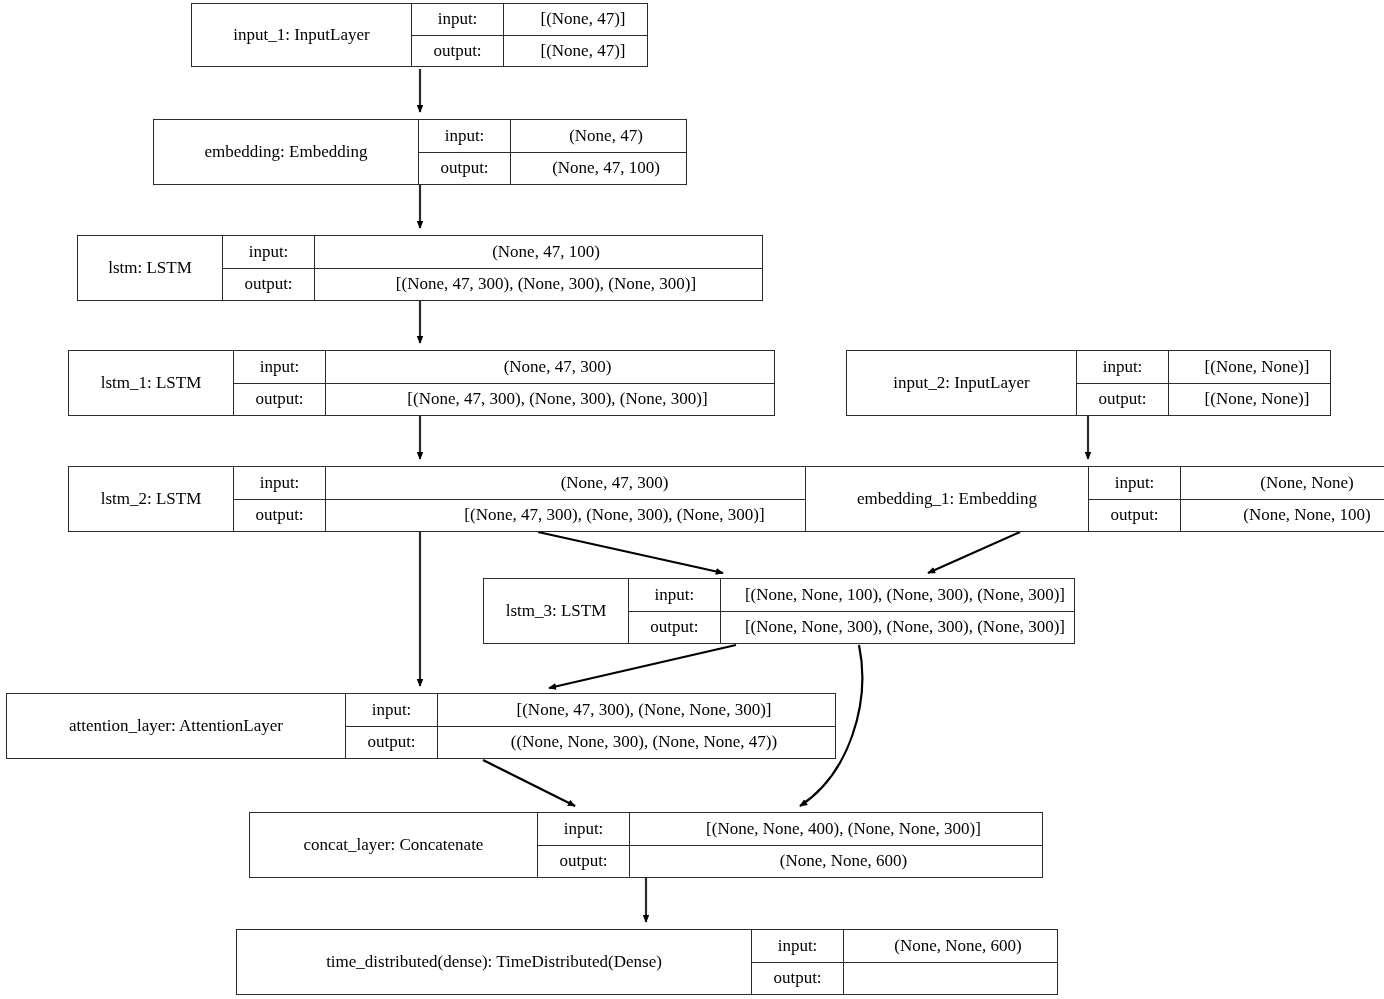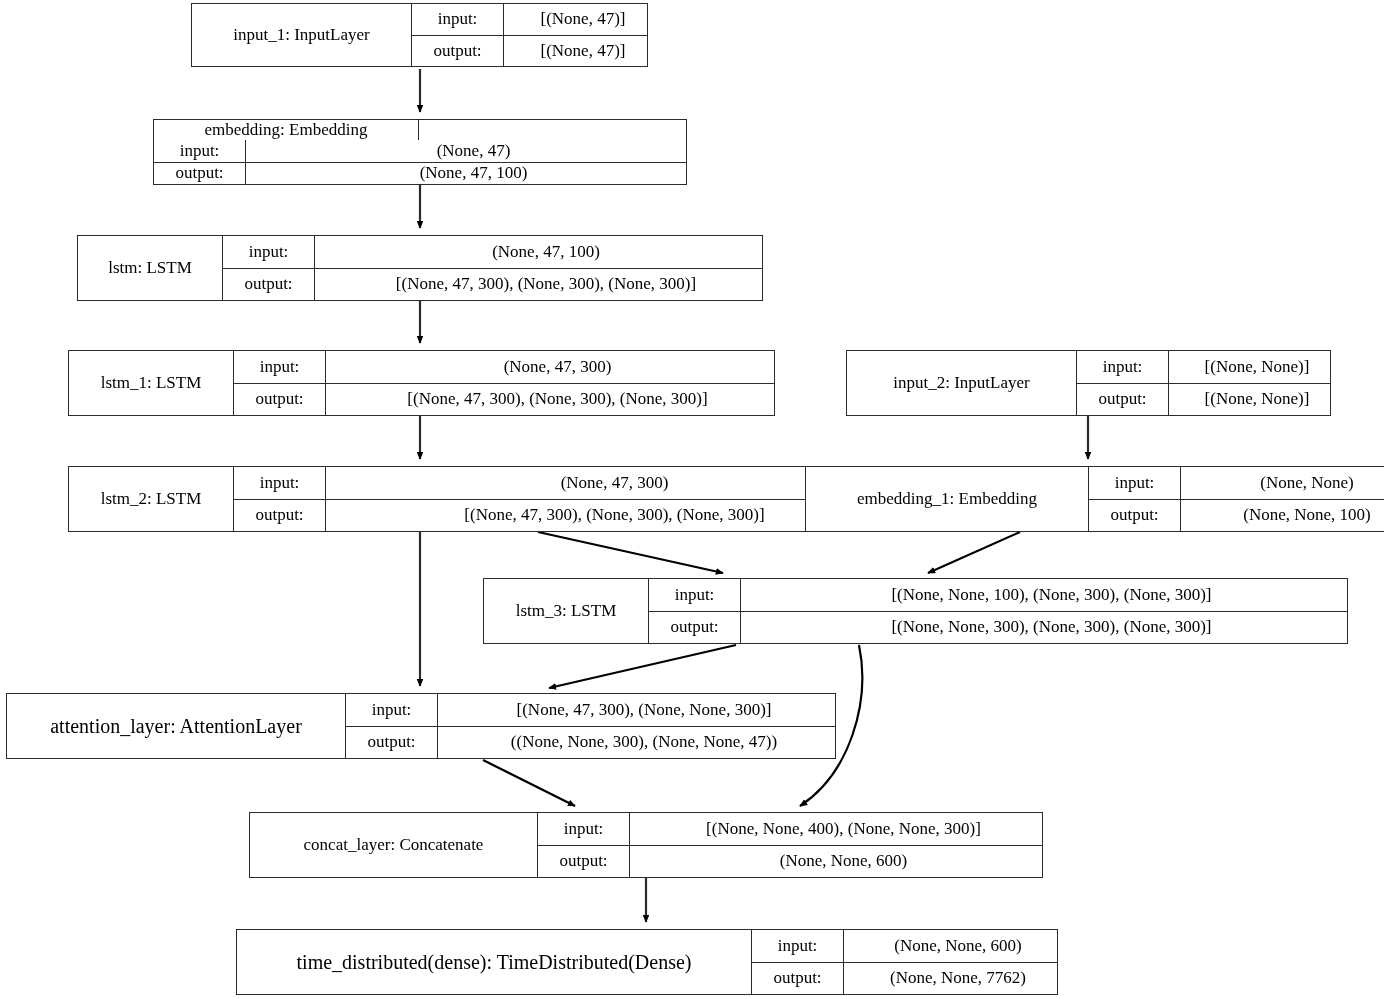--- a/index.html
+++ b/index.html
@@ -75,21 +75,21 @@
     display: flex;
     align-items: center;
     justify-content: center;
     flex: 1 1 auto;
     font-size: 17px;
     color: #000;
     white-space: nowrap;
     padding: 0 9px;
   }
   
-  .node.compact .name-cell { font-size: 20px; }
+  .node.compact .name-cell { font-size: 17px; }
 </style>
 </head>
 <body>
 
 <div id="canvas">
 
   <svg class="edges" viewBox="0 0 1384 999" xmlns="http://www.w3.org/2000/svg">
     <defs>
       <marker id="arrow" markerWidth="10" markerHeight="10" refX="7.2" refY="3.4" orient="auto" markerUnits="userSpaceOnUse">
         <path d="M0,0 L8,3.4 L0,6.8 z" fill="#000000"></path>
@@ -152,21 +152,21 @@
           <div class="io-row top" style="border-bottom-color: rgb(43, 43, 43);">
             <div class="io-label" style="width: 92px; border-right-color: rgb(43, 43, 43);">input:</div>
             <div class="io-value">[(None, 47)]</div>
           </div>
           <div class="io-row bottom">
             <div class="io-label" style="width: 92px; border-right-color: rgb(43, 43, 43);">output:</div>
             <div class="io-value">[(None, 47)]</div>
           </div>
         </div>
       </div>
-      <div class="node" style="left: 153px; top: 119px; width: 534px; height: 66px; border-color: rgb(43, 43, 43); flex-direction: column;">
+      <div class="node" style="left: 153px; top: 119px; width: 534px; height: 66px; border-color: rgb(43, 43, 43);">
         <div class="name-cell" style="width: 265px; border-right-color: rgb(43, 43, 43);">embedding: Embedding</div>
         <div class="io-block">
           <div class="io-row top" style="border-bottom-color: rgb(43, 43, 43);">
             <div class="io-label" style="width: 92px; border-right-color: rgb(43, 43, 43);">input:</div>
             <div class="io-value">(None, 47)</div>
           </div>
           <div class="io-row bottom">
             <div class="io-label" style="width: 92px; border-right-color: rgb(43, 43, 43);">output:</div>
             <div class="io-value">(None, 47, 100)</div>
           </div>
@@ -230,21 +230,21 @@
           <div class="io-row top" style="border-bottom-color: rgb(43, 43, 43);">
             <div class="io-label" style="width: 92px; border-right-color: rgb(43, 43, 43);">input:</div>
             <div class="io-value">(None, None)</div>
           </div>
           <div class="io-row bottom">
             <div class="io-label" style="width: 92px; border-right-color: rgb(43, 43, 43);">output:</div>
             <div class="io-value">(None, None, 100)</div>
           </div>
         </div>
       </div>
-      <div class="node" style="left: 483px; top: 578px; width: 865px; height: 66px; border-color: rgb(43, 43, 43);">
+      <div class="node" style="left: 483px; top: 578px; width: 592px; height: 66px; border-color: rgb(43, 43, 43);">
         <div class="name-cell" style="width: 165px; border-right-color: rgb(43, 43, 43);">lstm_3: LSTM</div>
         <div class="io-block">
           <div class="io-row top" style="border-bottom-color: rgb(43, 43, 43);">
             <div class="io-label" style="width: 92px; border-right-color: rgb(43, 43, 43);">input:</div>
             <div class="io-value">[(None, None, 100), (None, 300), (None, 300)]</div>
           </div>
           <div class="io-row bottom">
             <div class="io-label" style="width: 92px; border-right-color: rgb(43, 43, 43);">output:</div>
             <div class="io-value">[(None, None, 300), (None, 300), (None, 300)]</div>
           </div>
@@ -278,19 +278,18 @@
       </div>
       <div class="node compact" style="left: 236px; top: 929px; width: 822px; height: 66px; border-color: rgb(43, 43, 43);">
         <div class="name-cell" style="width: 515px; border-right-color: rgb(43, 43, 43);">time_distributed(dense): TimeDistributed(Dense)</div>
         <div class="io-block">
           <div class="io-row top" style="border-bottom-color: rgb(43, 43, 43);">
             <div class="io-label" style="width: 92px; border-right-color: rgb(43, 43, 43);">input:</div>
             <div class="io-value">(None, None, 600)</div>
           </div>
           <div class="io-row bottom">
             <div class="io-label" style="width: 92px; border-right-color: rgb(43, 43, 43);">output:</div>
-            <div class="io-value">(None, None, 7762)</div>
           </div>
         </div>
       </div>
     </div>
 
 </div>
 
 </body></html>

